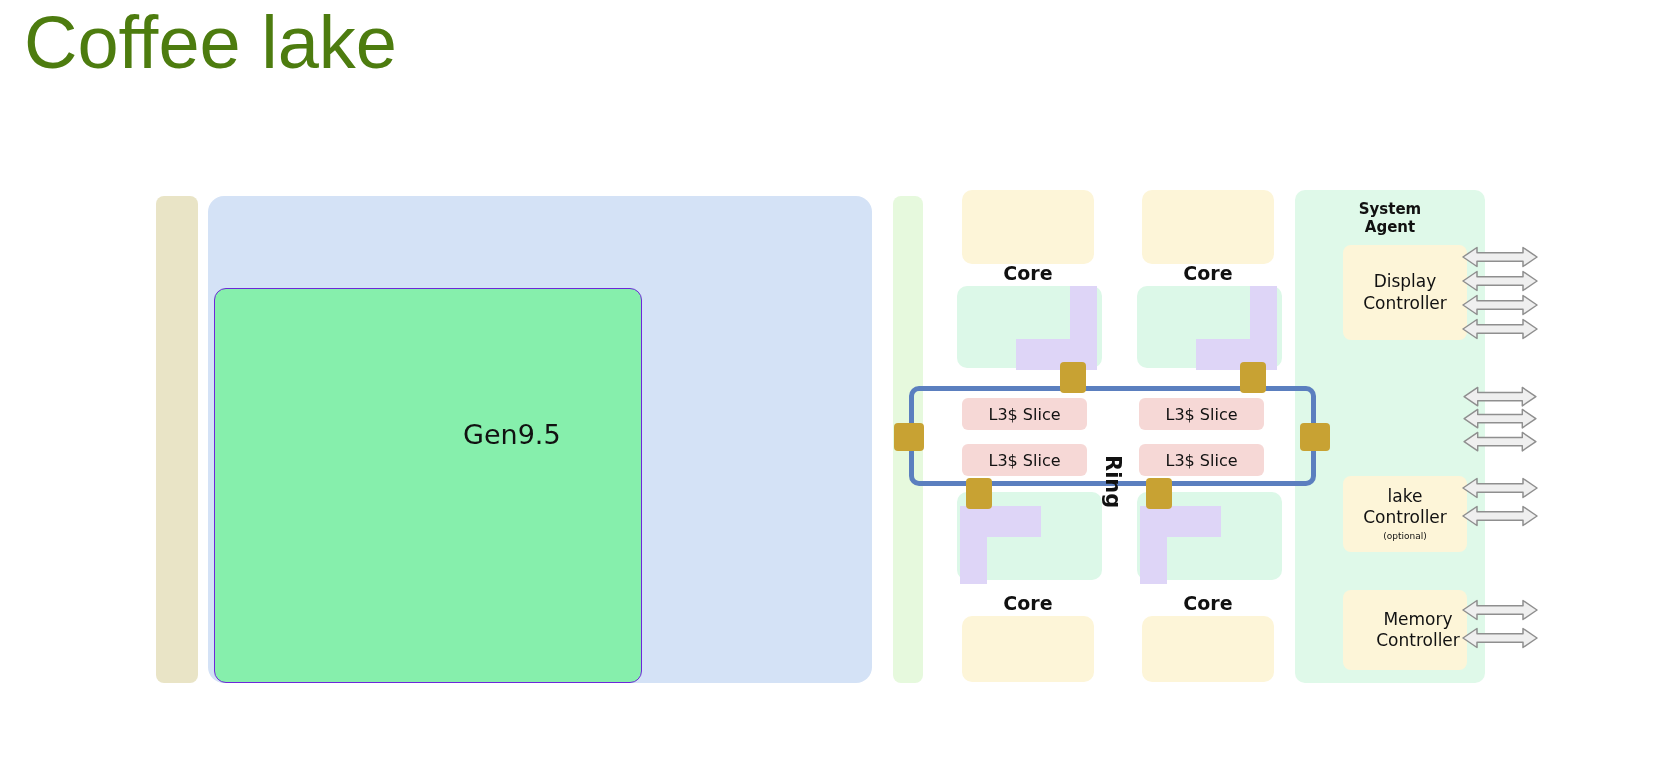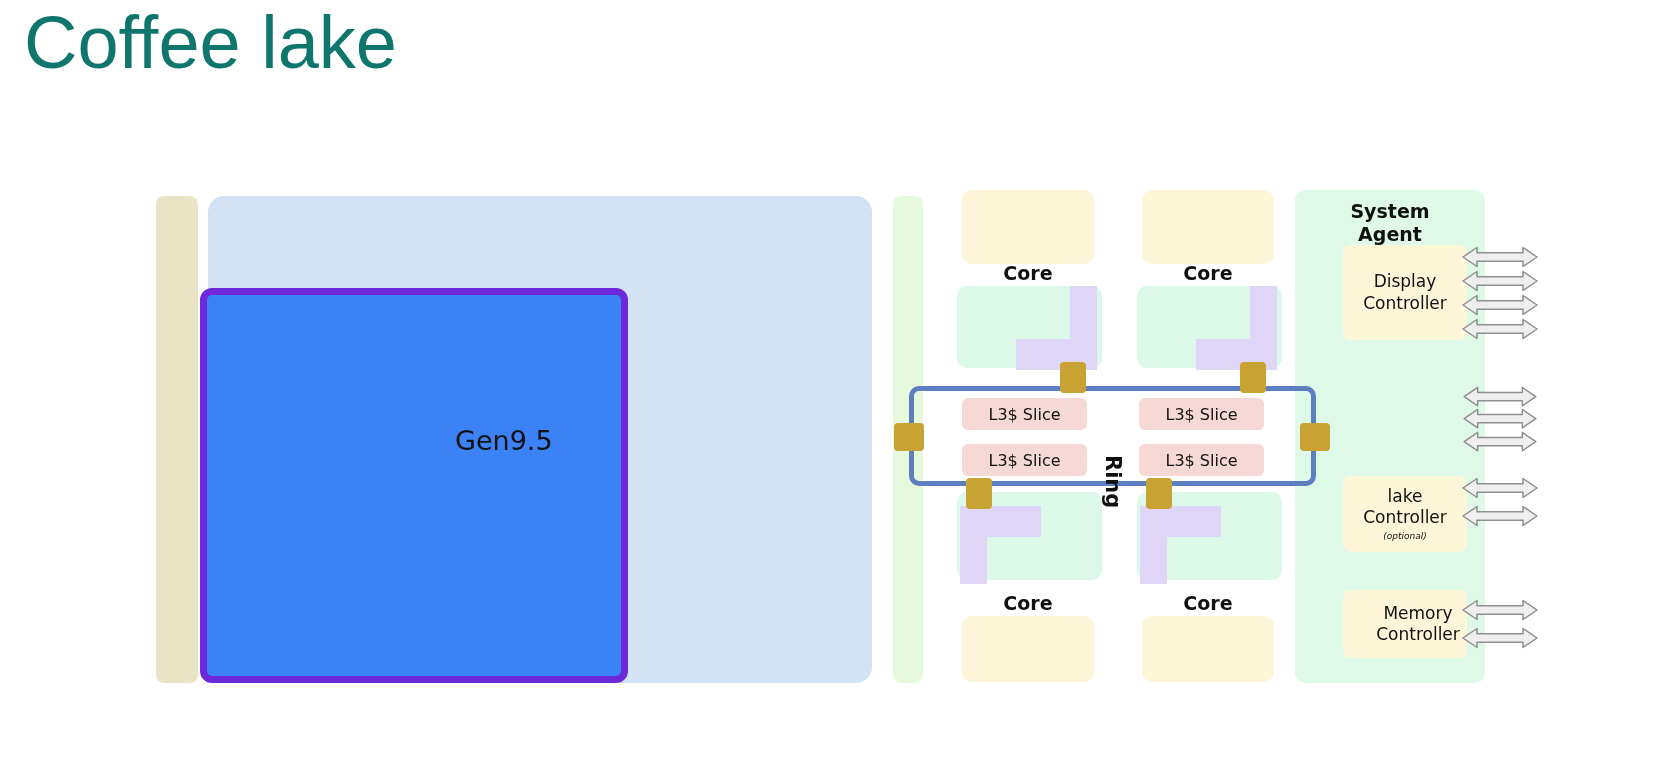--- a/index.html
+++ b/index.html
@@ -2,27 +2,27 @@
 <html><head>
 <meta charset="utf-8">
 <style>
   * { margin:0; padding:0; box-sizing:border-box; }
   html,body { background:#fff; }
   body { width:1658px; height:784px; font-family:"DejaVu Sans", sans-serif; color:#111; }
   .canvas { position:relative; width:1658px; height:784px; background:#fff; overflow:hidden; }
   .abs { position:absolute; }
 
   .title { position:absolute; left:24px; top:4px; font-family:"Liberation Sans", sans-serif;
-           font-weight:400; font-size:74px; line-height:1.05; color:#0f766e; }
+           font-weight:400; font-size:74px; line-height:1.05; color:#4d7c0f; }
 
   
   .media-strip { left:156px; top:196px; width:42px; height:487px; background:#e9e4c6; border-radius:8px; }
   .gpu-block   { left:208px; top:196px; width:664px; height:487px; background:#d4e2f6; border-radius:16px; }
-  .gpu-inner   { left:200px; top:288px; width:428px; height:395px; background:#3b82f6;
-                 border:7px solid #6d28d9; border-radius:12px; }
+  .gpu-inner   { left:214px; top:288px; width:428px; height:395px; background:#86efac;
+                 border:1px solid #6d28d9; border-radius:12px; }
   .gen-label   { position:absolute; left:248px; top:130px; font-size:27px; }
   .green-strip { left:893px; top:196px; width:30px; height:487px; background:#e6f9dd; border-radius:8px; z-index:1; }
 
   
   .ring { left:909px; top:386px; width:407px; height:100px; border:5px solid #5b7fbf;
           border-radius:10px; z-index:2; }
   .ring-label { left:1096px; top:436px; width:34px; height:92px; z-index:4; display:flex;
                 align-items:center; justify-content:center; writing-mode:vertical-rl;
                 font-weight:bold; font-size:21px; }
 
@@ -68,29 +68,29 @@
   .stop-left  { left:894px;  top:423px; width:30px; height:28px; }
   .stop-right { left:1300px; top:423px; width:30px; height:28px; }
   .stop-tl { left:1060px; top:362px; width:26px; height:31px; }
   .stop-tr { left:1240px; top:362px; width:26px; height:31px; }
   .stop-bl { left:966px;  top:478px; width:26px; height:31px; }
   .stop-br { left:1146px; top:478px; width:26px; height:31px; }
 
   
   .sa { left:1295px; top:190px; width:190px; height:493px; background:#dff9e9; border-radius:10px; z-index:1; }
   .sa-title { width:100px; margin:10px auto 0; text-align:center; font-weight:bold;
-              font-size:19px; line-height:1.2; }
+              font-size:15px; line-height:1.2; }
   .sa-sub { position:absolute; left:48px; width:124px; background:#fdf5d8; border-radius:8px;
             display:flex; flex-direction:column; align-items:center; justify-content:center;
             font-size:17px; text-align:center; line-height:1.25; padding:2px; }
   .sa-display { top:55px;  height:95px; }
   .sa-pcie    { top:196px; height:66px; }
   .sa-edram   { top:286px; height:76px; }
-  .sa-memory  { top:400px; height:68px;padding-left:28px; }
-  .sa-note { font-size:9px; margin-top:2px;font-style:italic; }
+  .sa-memory  { top:400px; height:80px;padding-left:28px; }
+  .sa-note { font-size:9px; margin-top:2px; }
 
   
   .arrows { position:absolute; left:1462px; display:flex; flex-direction:column;
             justify-content:center; z-index:6; }
   .arrows-display { top:245px; height:95px; gap:2px; }
   .arrows-pcie    { top:386px; height:66px; gap:1px; }
   .arrows-edram   { top:470px; height:64px; gap:6px; }
   .arrows-memory  { top:590px; height:68px; gap:6px; }
   .bus-arrow { width:76px; height:22px; display:block; }
   .bus-arrow polygon { fill:#efefef; stroke:#8f8f8f; stroke-width:1.5; stroke-linejoin:round; }

